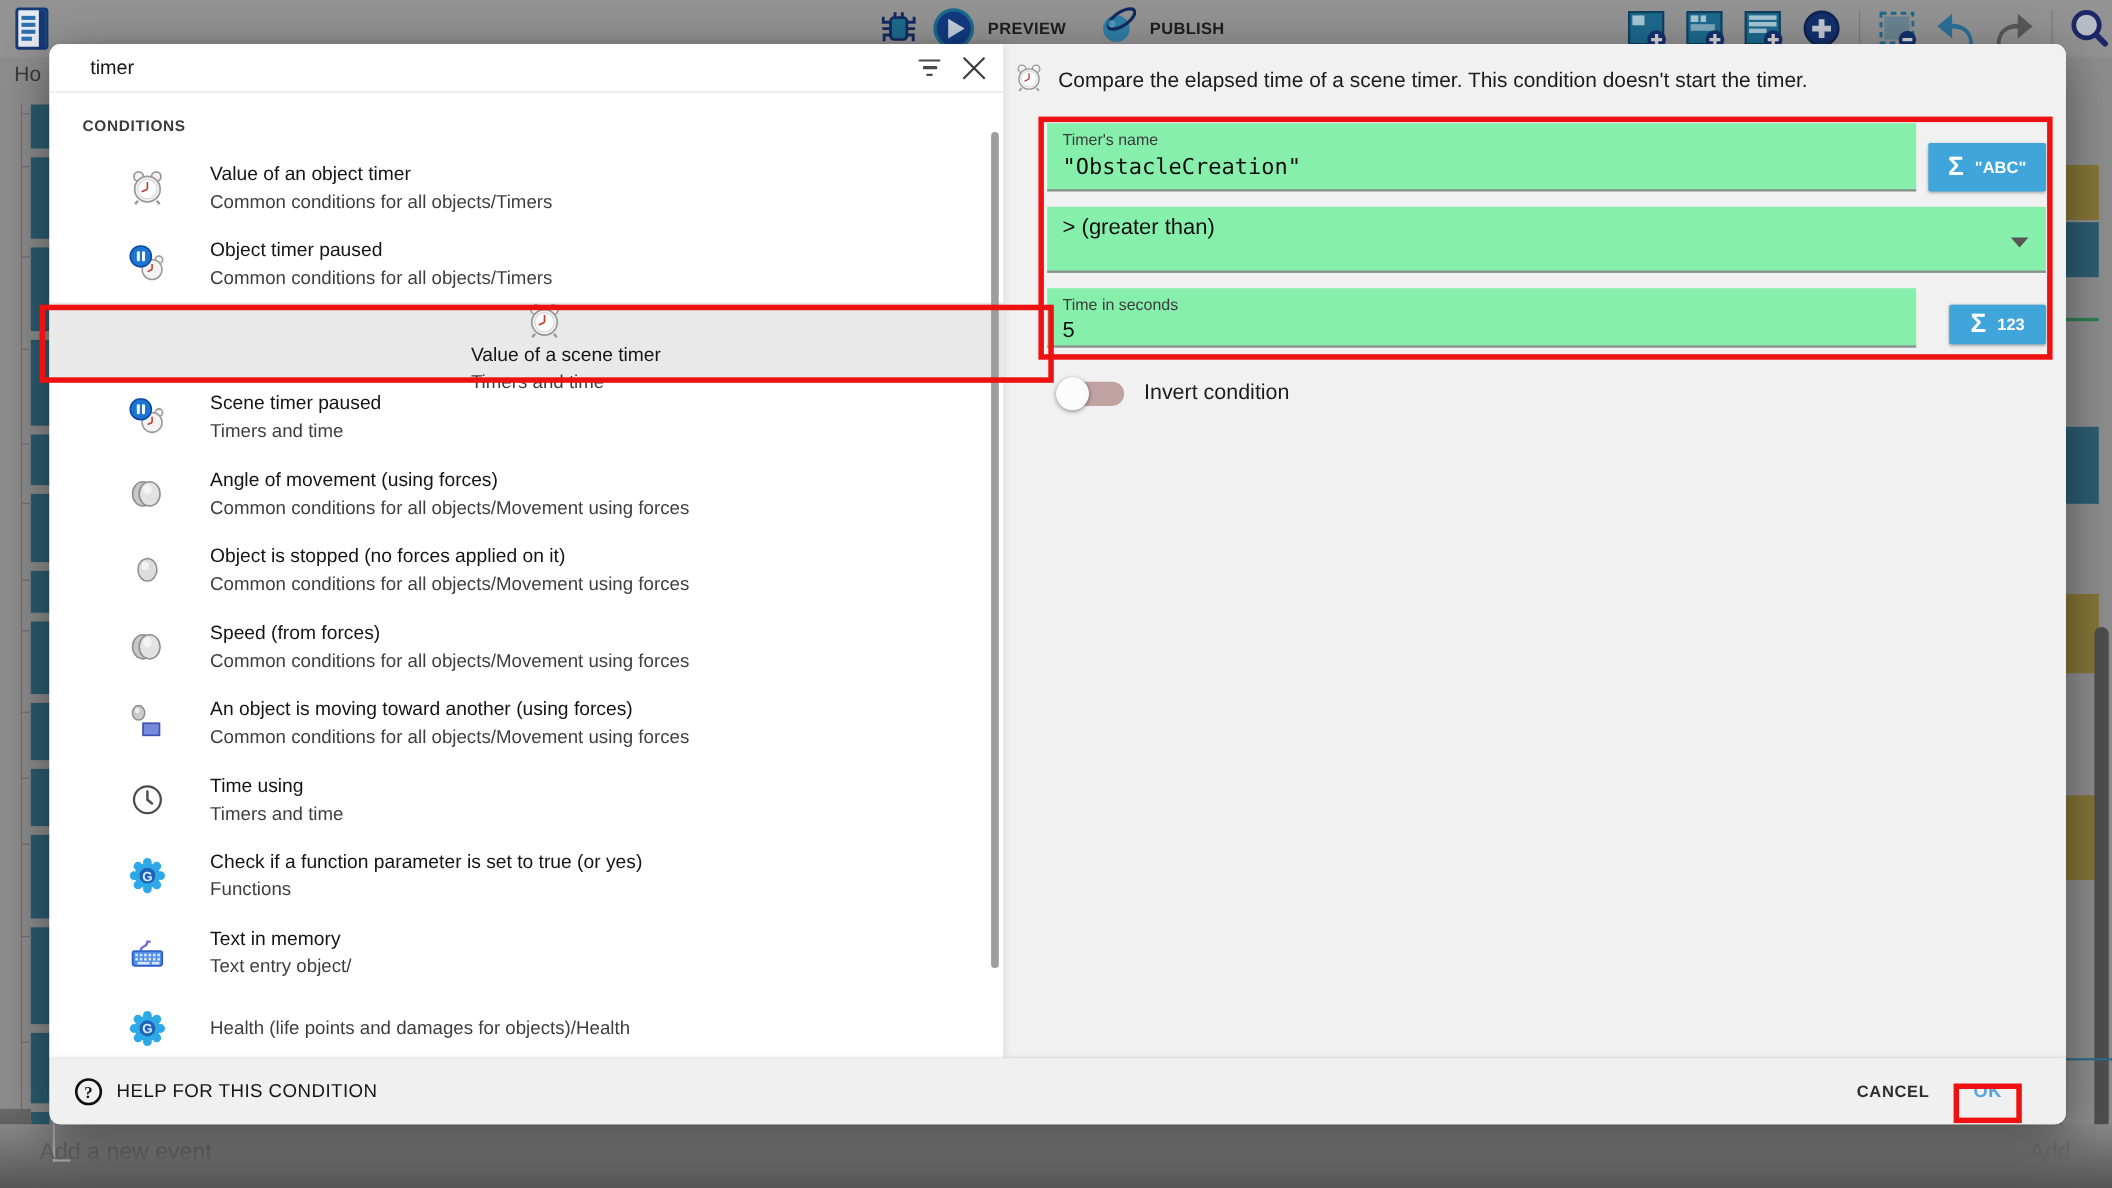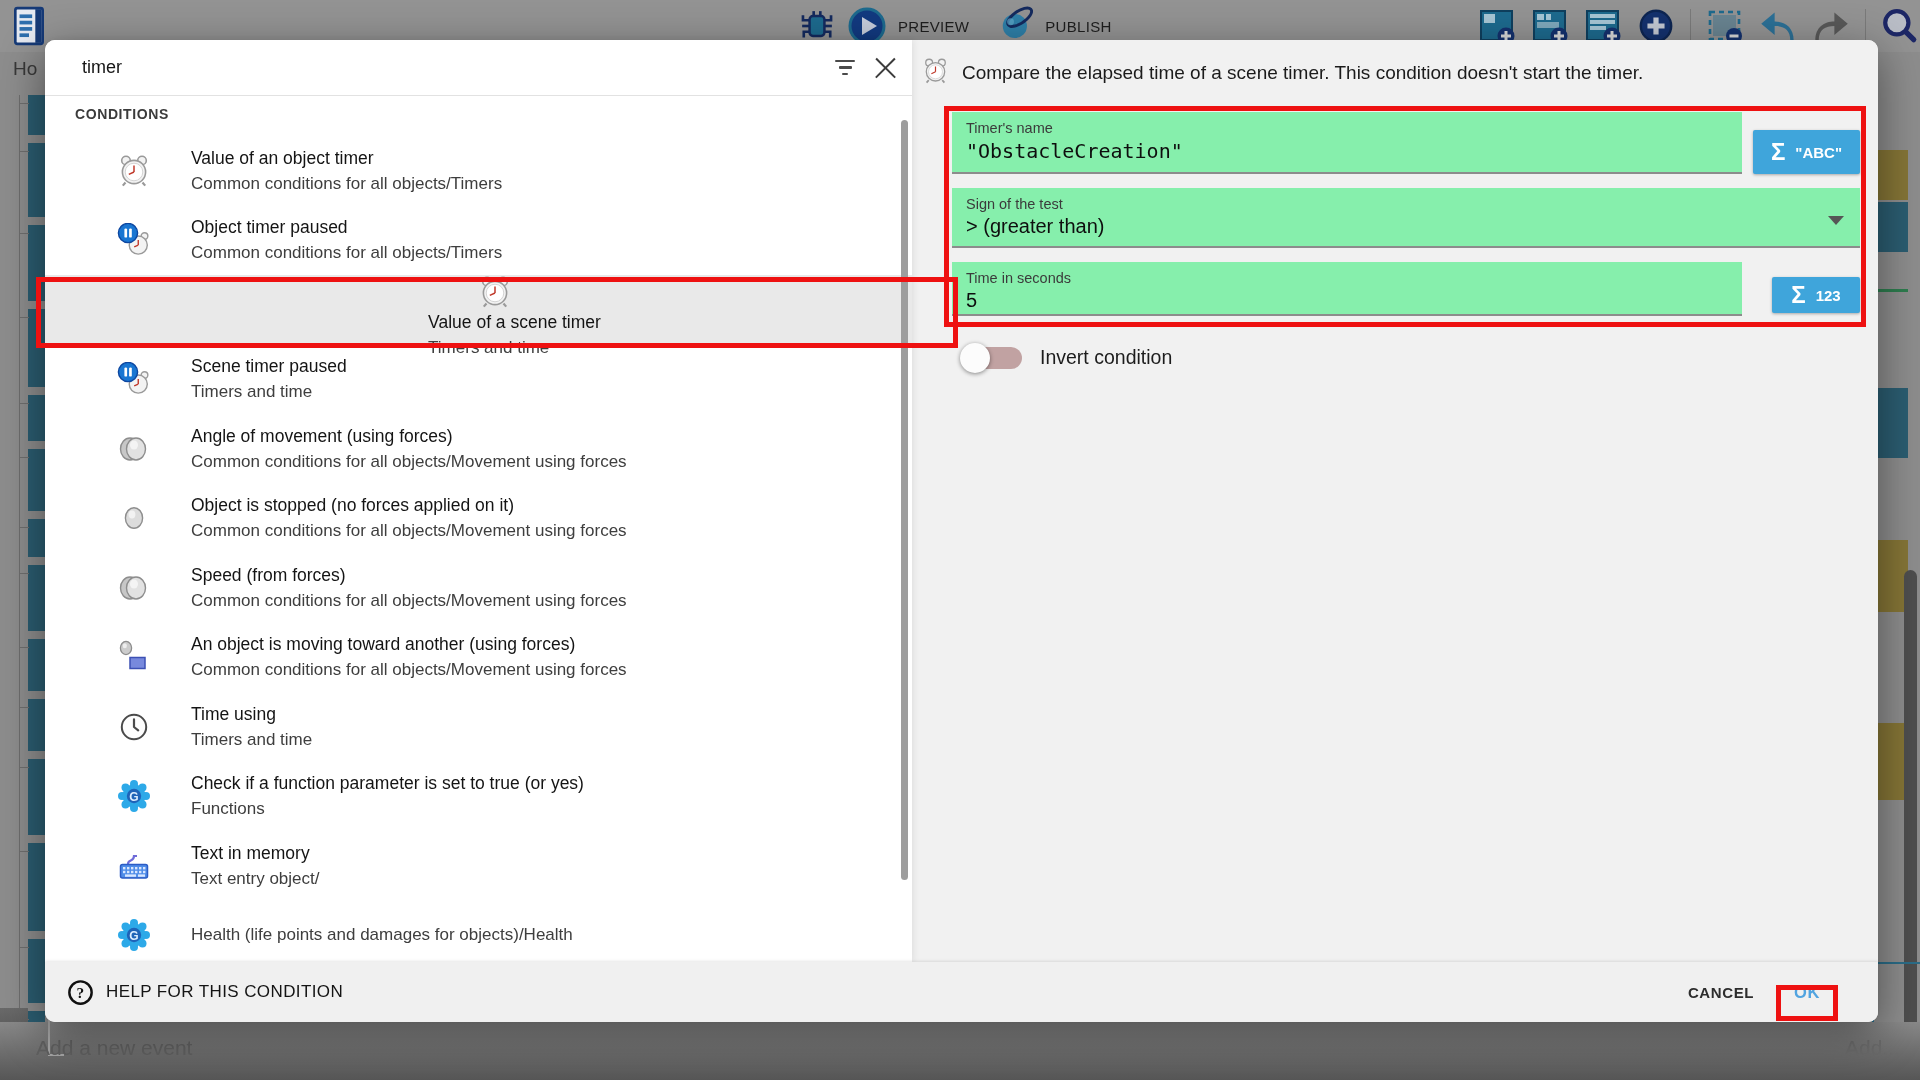--- a/index.html
+++ b/index.html
@@ -3,21 +3,21 @@
 <meta charset="utf-8">
 <style>
   html,body{margin:0;padding:0;background:#555;}
   .screen{position:relative;width:1920px;height:1080px;background:#8d8d8d;overflow:hidden;
           font-family:"Liberation Sans",sans-serif;}
 
   
   .toolbar{position:absolute;left:0;top:0;right:0;height:52px;background:#939393;z-index:1;}
   .tb-project{position:absolute;left:10px;top:7px;}
   .tb-center{position:absolute;left:798px;top:0;height:52px;display:flex;align-items:center;gap:12px;z-index:1;}
-  .tb-label{font-size:15px;font-weight:400;color:#1e1e1e;letter-spacing:.3px;}
+  .tb-label{font-size:15px;font-weight:700;color:#1e1e1e;letter-spacing:.3px;}
   .tb-right{position:absolute;left:1478px;top:0;height:52px;display:flex;align-items:center;gap:15px;z-index:1;}
   .tb-divider{width:1px;height:34px;background:#7a7a7a;}
   .tb-btn{width:38px;height:38px;display:flex;align-items:center;justify-content:center;}
 
   .home-tab{position:absolute;left:13px;top:58px;font-size:19px;color:#383838;z-index:1;}
   .tree-line{position:absolute;left:19px;top:95px;width:1px;height:918px;background:#6e6e6e;z-index:1;}
   .ev-block{position:absolute;left:28px;width:17px;background:#2b5d71;z-index:1;}
   .tick{position:absolute;left:19px;width:10px;height:1px;background:#6e6e6e;z-index:1;}
   .rt-block{position:absolute;left:1878px;width:30px;z-index:1;}
   .rt-scrollbar{position:absolute;left:1904px;top:570px;width:13px;height:510px;background:#4e4e4e;border-radius:7px;z-index:1;}
@@ -33,21 +33,21 @@
 
   
   .dialog{position:absolute;left:45px;top:40px;width:1833px;height:982px;background:#fff;
           border-radius:10px;box-shadow:0 12px 45px rgba(0,0,0,.45);z-index:10;
           display:flex;flex-direction:column;}
   .dialog-body{flex:1;display:flex;min-height:0;}
 
   
   .left-panel{width:867px;position:relative;background:#fff;border-radius:10px 0 0 0;
               overflow:hidden;box-shadow:2px 0 6px rgba(0,0,0,.07);z-index:2;}
-  .search-row{height:56px;display:flex;align-items:center;padding:0 14px 0 35px;
+  .search-row{height:44px;display:flex;align-items:center;padding:0 14px 0 35px;
               border-bottom:1px solid #e2e2e2;box-sizing:border-box;}
   .search-input{flex:1;border:none;outline:none;background:transparent;font-size:18px;color:#161616;
                 font-family:"Liberation Sans",sans-serif;}
   .filter-icon{display:flex;flex-direction:column;gap:4px;align-items:center;width:26px;margin-right:16px;cursor:pointer;}
   .filter-icon i{display:block;height:2.5px;background:#4a4a4a;border-radius:1px;}
   .filter-icon i:nth-child(1){width:20px}.filter-icon i:nth-child(2){width:13px}.filter-icon i:nth-child(3){width:6px}
   .close-icon{position:relative;width:24px;height:24px;cursor:pointer;}
   .close-icon:before,.close-icon:after{content:"";position:absolute;left:-2px;top:11px;width:27px;height:2.4px;background:#3c3c3c;}
   .close-icon:before{transform:rotate(45deg);} .close-icon:after{transform:rotate(-45deg);}
 
@@ -500,21 +500,20 @@
         <div class="fields">
           <div class="field field-1">
             <div class="f-label">Timer's name</div>
             <div class="f-value mono">"ObstacleCreation"</div>
           </div>
           <div class="btn btn-abc">
             <span class="sigma">Σ</span>
             <span>"ABC"</span>
           </div>
           <div class="field field-2">
-            <div class="f-label">Sign of the test</div>
             <div class="f-value">&gt; (greater than)</div>
             <span class="dd-arrow"></span>
           </div>
           <div class="field field-3">
             <div class="f-label">Time in seconds</div>
             <div class="f-value">5</div>
           </div>
           <div class="btn btn-123">
             <span class="sigma">Σ</span>
             <span>123</span>

